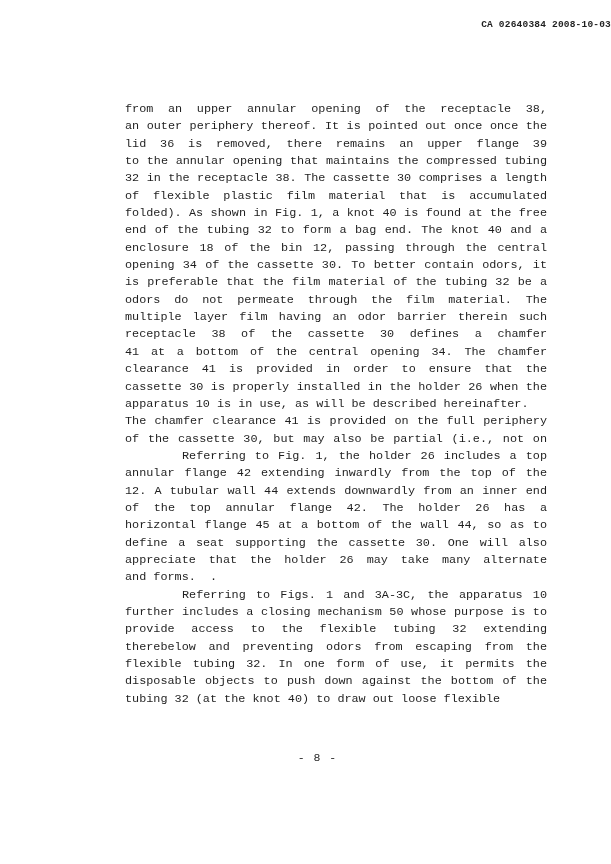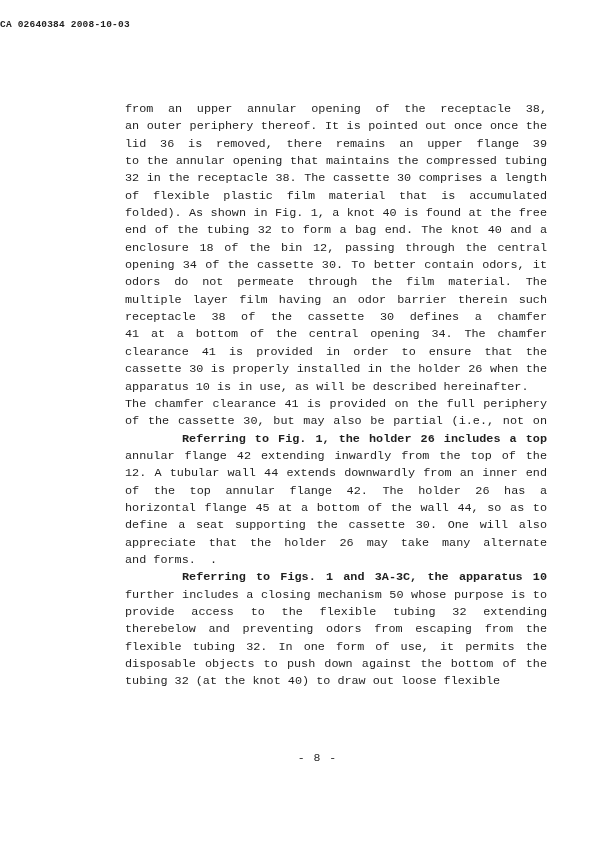--- a/index.html
+++ b/index.html
@@ -14,21 +14,21 @@
     background: #ffffff;
     font-family: "Liberation Mono", "DejaVu Sans Mono", monospace;
     color: #1f1f1f;
     overflow: hidden;
   }
   .doc-header {
     position: absolute;
     top: 19px;
     left: 0;
     width: 100%;
-    text-align: left;
+    text-align: right;
     font-size: 9.5px;
     font-weight: bold;
     letter-spacing: 0.2px;
   }
   .text-body {
     position: absolute;
     left: 113px;
     top: 101px;
     width: 434px;
     font-size: 11.8px;
@@ -39,21 +39,20 @@
     height: 17.35px;
     overflow: hidden;
     margin-left: 12px;
   }
   .line.justify {
     text-align: justify;
     text-align-last: justify;
   }
   .line.indent {
     padding-left: 57px;
-    font-weight: bold;
   }
   .page-number {
     position: absolute;
     top: 751px;
     left: 12px; 
     width: 100%;
     text-align: center;
     font-size: 11.5px;
     letter-spacing: 1px;
   }
@@ -68,20 +67,21 @@
       <div class="line justify">from an upper annular opening of the receptacle 38, adjacent</div>
       <div class="line justify">an outer periphery thereof.  It is pointed out once once the</div>
       <div class="line justify">lid 36 is removed, there remains an upper flange 39 adjacent</div>
       <div class="line justify">to the annular opening that maintains the compressed tubing</div>
       <div class="line justify">32 in the receptacle 38.  The cassette 30 comprises a length</div>
       <div class="line justify">of flexible plastic film material that is accumulated (e.g.,</div>
       <div class="line justify">folded).  As shown in Fig. 1, a knot 40 is found at the free</div>
       <div class="line justify">end of the tubing 32 to form a bag end.  The knot 40 and a</div>
       <div class="line justify">enclosure 18 of the bin 12, passing through the central</div>
       <div class="line justify">opening 34 of the cassette 30.  To better contain odors, it</div>
+      <div class="line justify">is preferable that the film material of the tubing 32 be a</div>
       <div class="line justify">odors do not permeate through the film material.  The</div>
       <div class="line justify">multiple layer film having an odor barrier therein such that</div>
       <div class="line justify">receptacle 38 of the cassette 30 defines a chamfer clearance</div>
       <div class="line justify">41 at a bottom of the central opening 34.  The chamfer</div>
       <div class="line justify">clearance 41 is provided in order to ensure that the</div>
       <div class="line justify">cassette 30 is properly installed in the holder 26 when the</div>
       <div class="line">apparatus 10 is in use, as will be described hereinafter.</div>
       <div class="line justify">The chamfer clearance 41 is provided on the full periphery</div>
       <div class="line justify">of the cassette 30, but may also be partial (i.e., not on</div>
       <div class="line justify indent">Referring to Fig. 1, the holder 26 includes a top</div>

